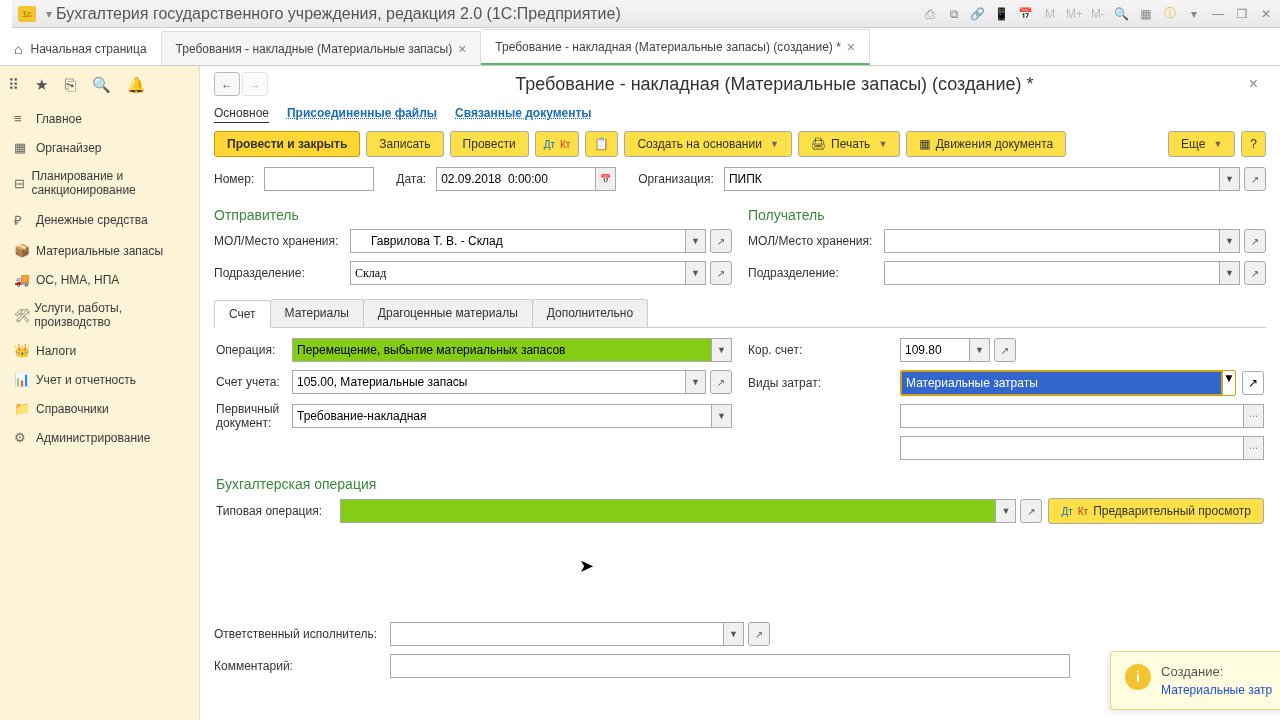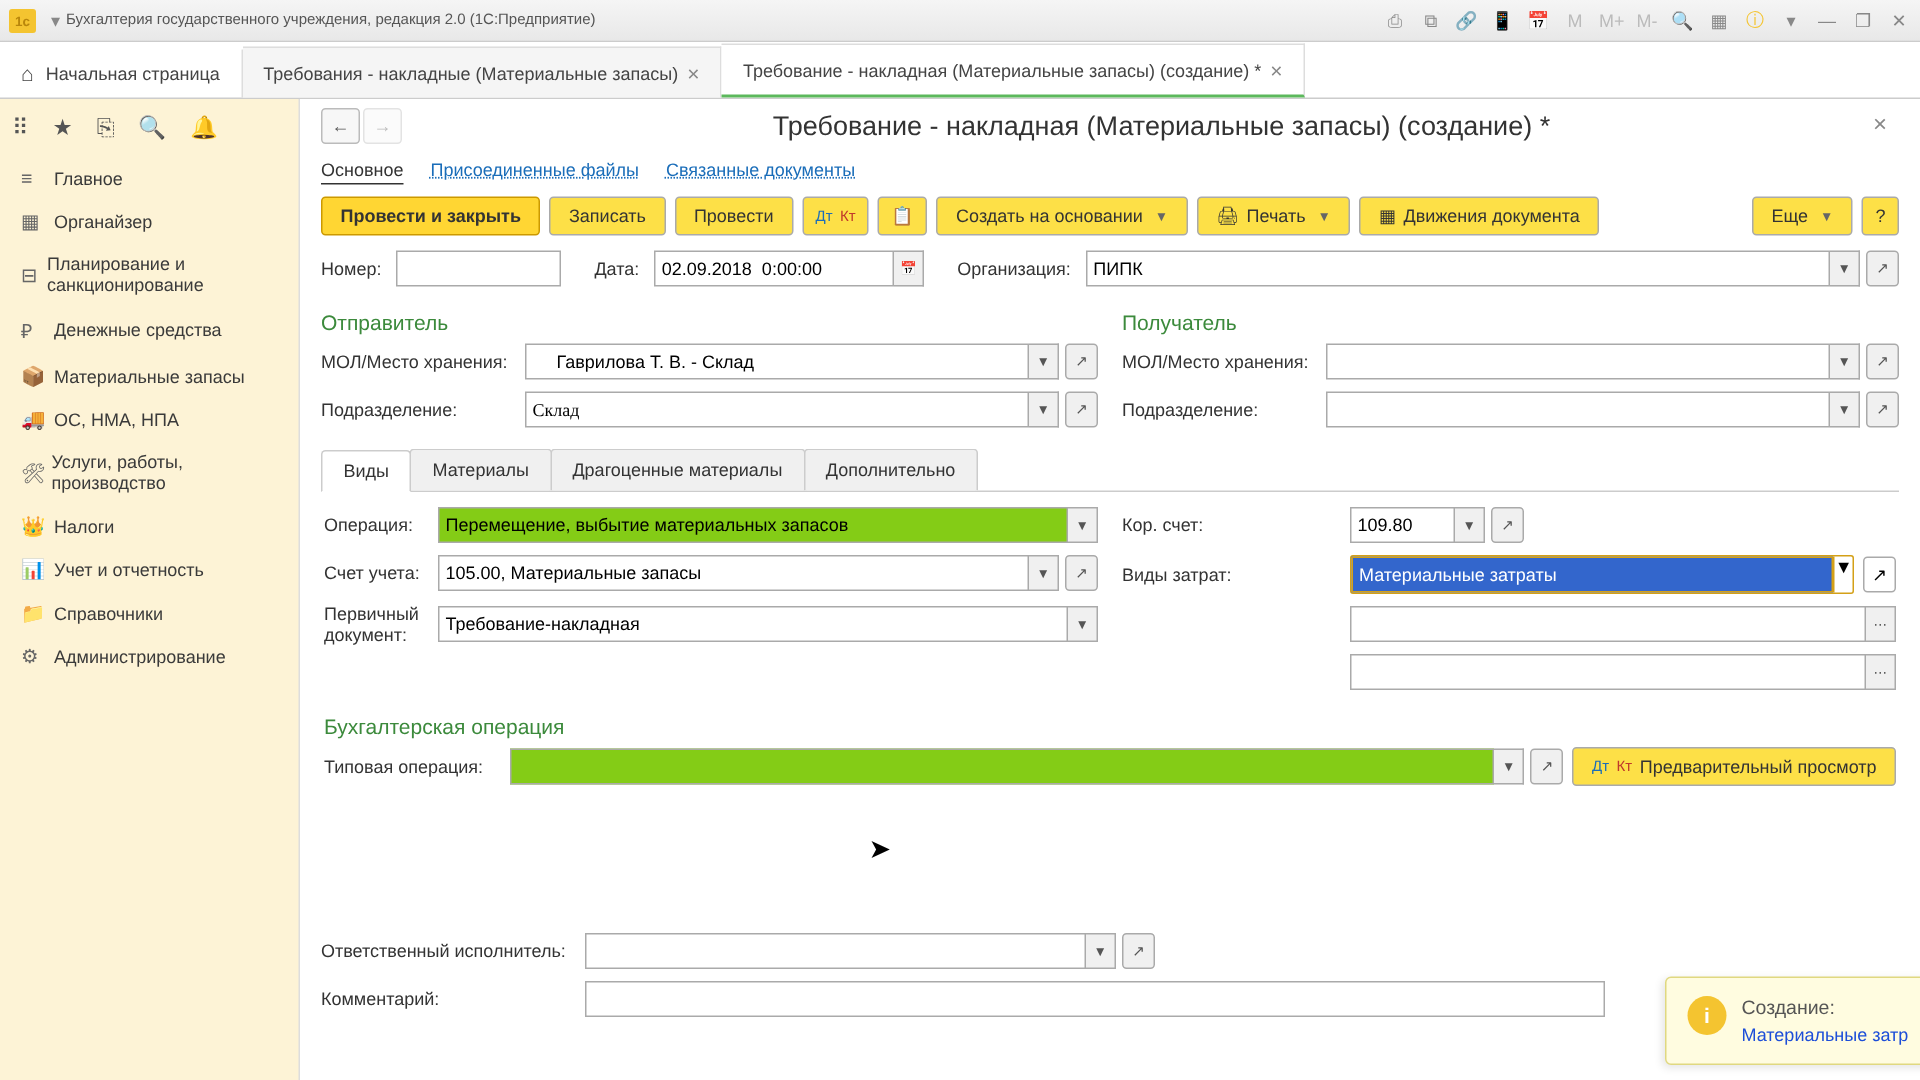--- a/index.html
+++ b/index.html
@@ -1,21 +1,21 @@
 <!DOCTYPE html>
 <html><head>
 <meta charset="utf-8">
 <style>
 * { box-sizing: border-box; margin: 0; padding: 0; font-family: Arial, sans-serif; }
 body { font-size: 12px; background: #fff; overflow: hidden; }
 
-.title-bar { height: 28px; background: linear-gradient(#f5f5f5, #e8e8e8); border-bottom: 1px solid #ccc; display: flex; align-items: center; padding: 0 6px; }
+.title-bar { height: 28px; background: linear-gradient(#f5f5f5, #e8e8e8); border-bottom: 1px solid #ccc; display: flex; align-items: center; padding: 0 6px; margin-left: 12px; }
 .title-bar .logo { width: 18px; height: 16px; background: #f4c430; border-radius: 2px; margin-right: 6px; font-size: 9px; display:flex; align-items:center; justify-content:center; font-weight:bold; color:#b8860b;}
 .title-bar .arrow { color: #888; margin: 0 4px; cursor: pointer; }
-.title-bar .title-text { color: #555; font-size: 10px; flex: 1; }
+.title-bar .title-text { color: #555; font-size: 16px; flex: 1; }
 .title-bar .window-icons { display: flex; gap: 8px; align-items: center; }
 .title-bar .window-icons span { color: #888; font-size: 12px; cursor: pointer; width:16px; text-align:center; }
 .title-bar .min-btn { width: 20px; }
 .title-bar .restore-btn { width: 20px; }
 .title-bar .close-btn { width: 20px; color: #555;}
 
 .tab-bar { height: 38px; background: #fff; border-bottom: 1px solid #ccc; display: flex; align-items: flex-end; padding: 0; }
 .home-tab { display: flex; align-items: center; padding: 8px 14px; border-right: 1px solid #ddd; color: #444; }
 .home-tab .home-icon { margin-right: 8px; font-size: 14px; }
 .doc-tab { padding: 9px 14px 8px 14px; border-right: 1px solid #ddd; color: #444; display: flex; align-items: center; gap: 6px; cursor:pointer; background:#f5f5f5; border-top:1px solid #ddd;}
@@ -34,21 +34,21 @@
 
 .content-nav { display: flex; align-items: center; margin-bottom: 8px; }
 .nav-btn { width: 26px; height: 24px; border: 1px solid #bbb; background: #f7f7f7; display: flex; align-items: center; justify-content: center; color: #555; cursor: pointer; border-radius: 3px;}
 .nav-btn + .nav-btn { margin-left: 2px; }
 .page-title { flex: 1; text-align: center; font-size: 18px; color: #333; margin-left: 40px; }
 .content-close { font-size: 16px; color: #888; cursor: pointer; padding: 0 8px; }
 
 .sub-links { display: flex; gap: 18px; margin-bottom: 8px; }
 .sub-links span { color: #333; cursor: pointer; padding: 2px 0; }
 .sub-links span.active { border-bottom: 1px solid #333; }
-.sub-links span.link { color: #1a6db9; text-decoration: underline dotted; }
+.sub-links span.link { color: #1a6db9; text-decoration: underline dotted; font-weight: bold; }
 
 .toolbar { display: flex; gap: 6px; margin-bottom: 10px; align-items: center;}
 .btn { height: 26px; border: 1px solid #aaa; background: #fde047; padding: 0 12px; border-radius: 3px; cursor: pointer; display: flex; align-items: center; gap: 5px; font-size: 12px; color:#333;}
 .btn.primary { background: #ffd633; border-color: #cc9900; font-weight: bold; }
 .btn .dd { font-size: 9px; color: #666; margin-left: 3px; }
 .btn.icon-only { padding: 0 8px; }
 
 .form-row { display: flex; align-items: center; margin-bottom: 8px; gap: 6px; }
 .form-row label { color: #333; font-size: 12px; min-width: 40px; }
 .input { height: 24px; border: 1px solid #aaa; background: #fff; padding: 0 4px; font-size: 12px; }
@@ -273,21 +273,21 @@
           <div class="input-group" style="flex:1">
             <input class="input" style="flex: 1 1 0%;">
             <div class="dd-btn">▼</div>
             <div class="ext-btn">↗</div>
           </div>
         </div>
       </div>
     </div>
 
     <div class="tabs" style="position:relative">
-      <div class="tab active">Виды</div>
+      <div class="tab active">Счет</div>
       <div class="tab">Материалы</div>
       <div class="tab">Драгоценные материалы</div>
       <div class="tab">Дополнительно</div>
       <div class="cursor">➤</div>
     </div>
 
     <div class="tab-content">
       <div class="two-col">
         <div class="col">
           <div class="form-row">

